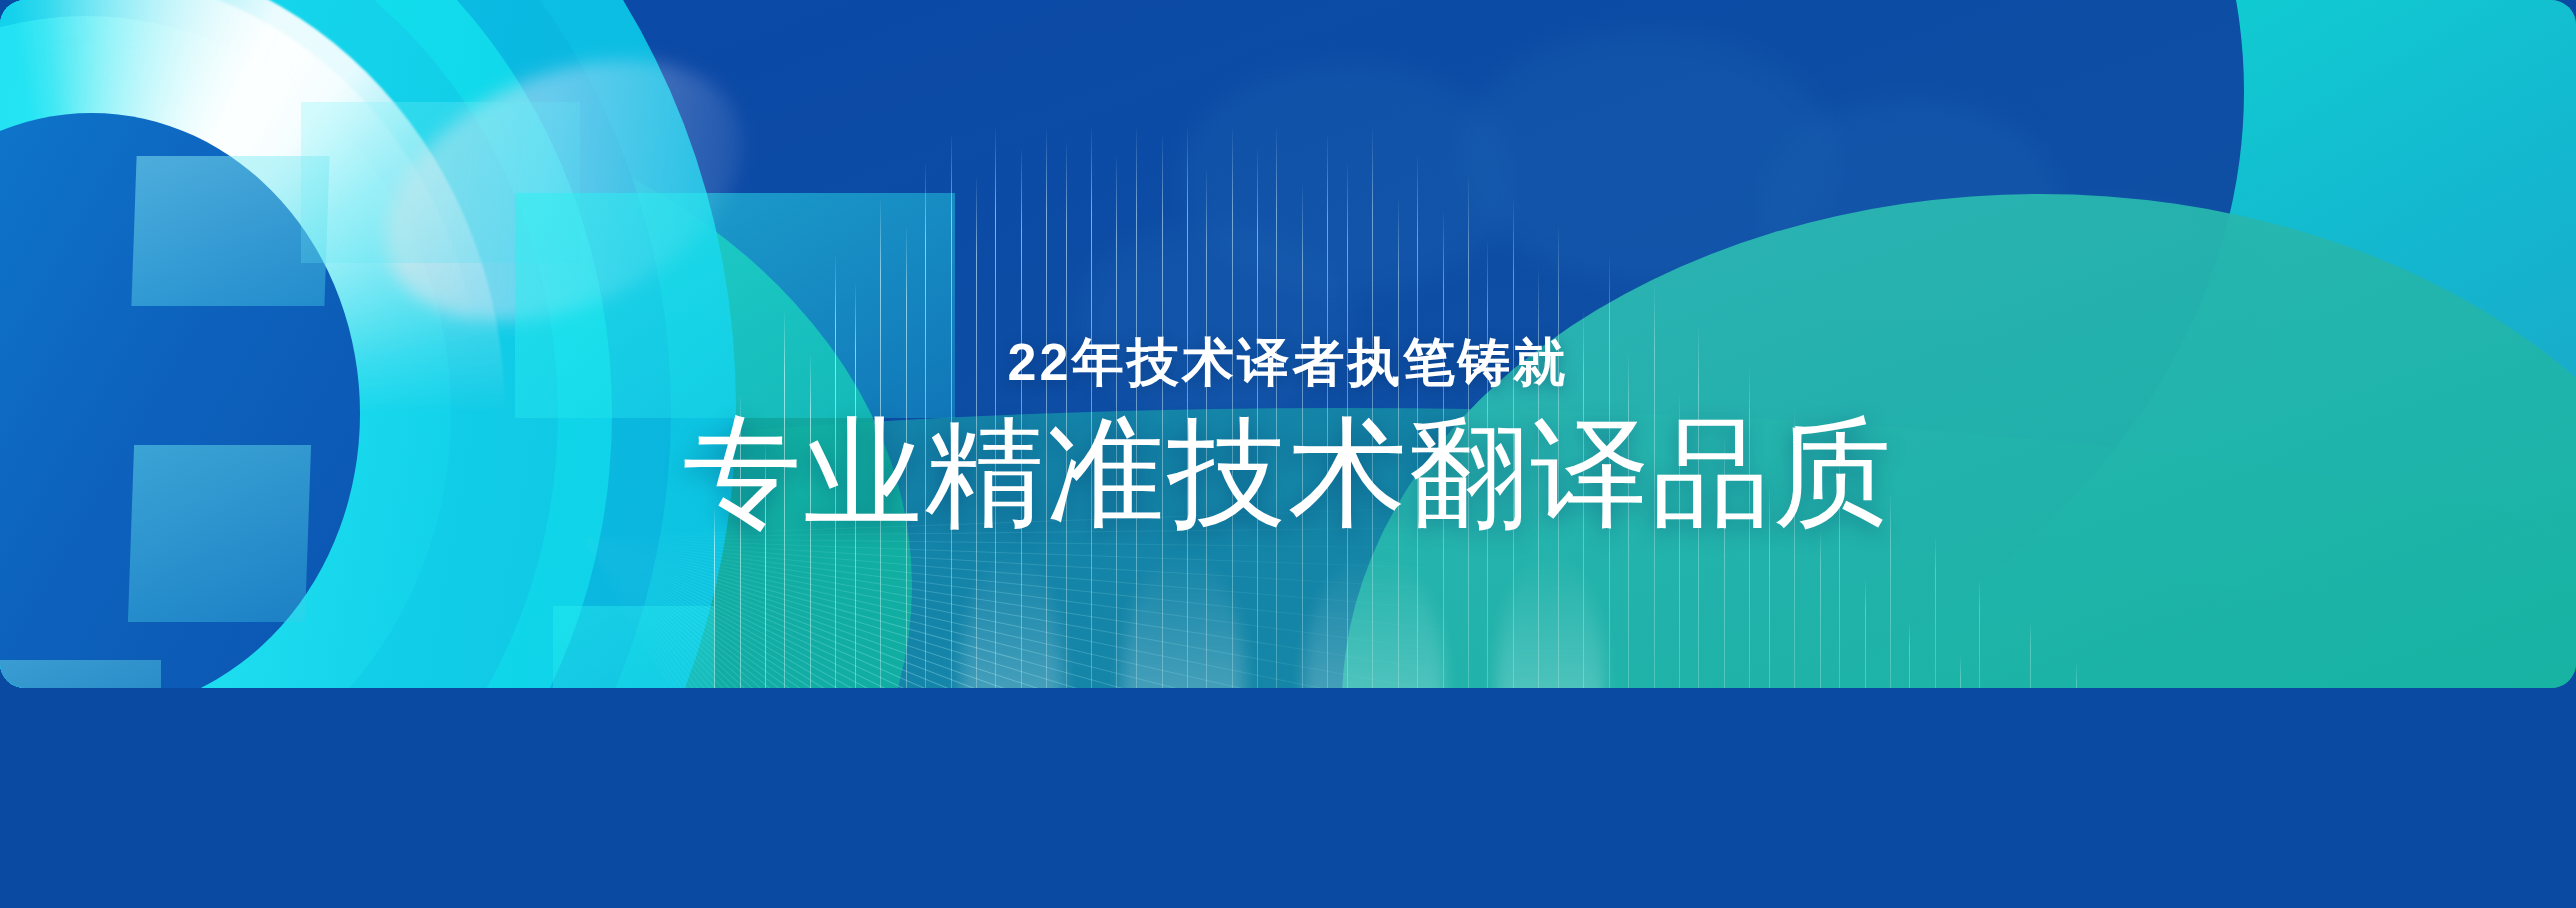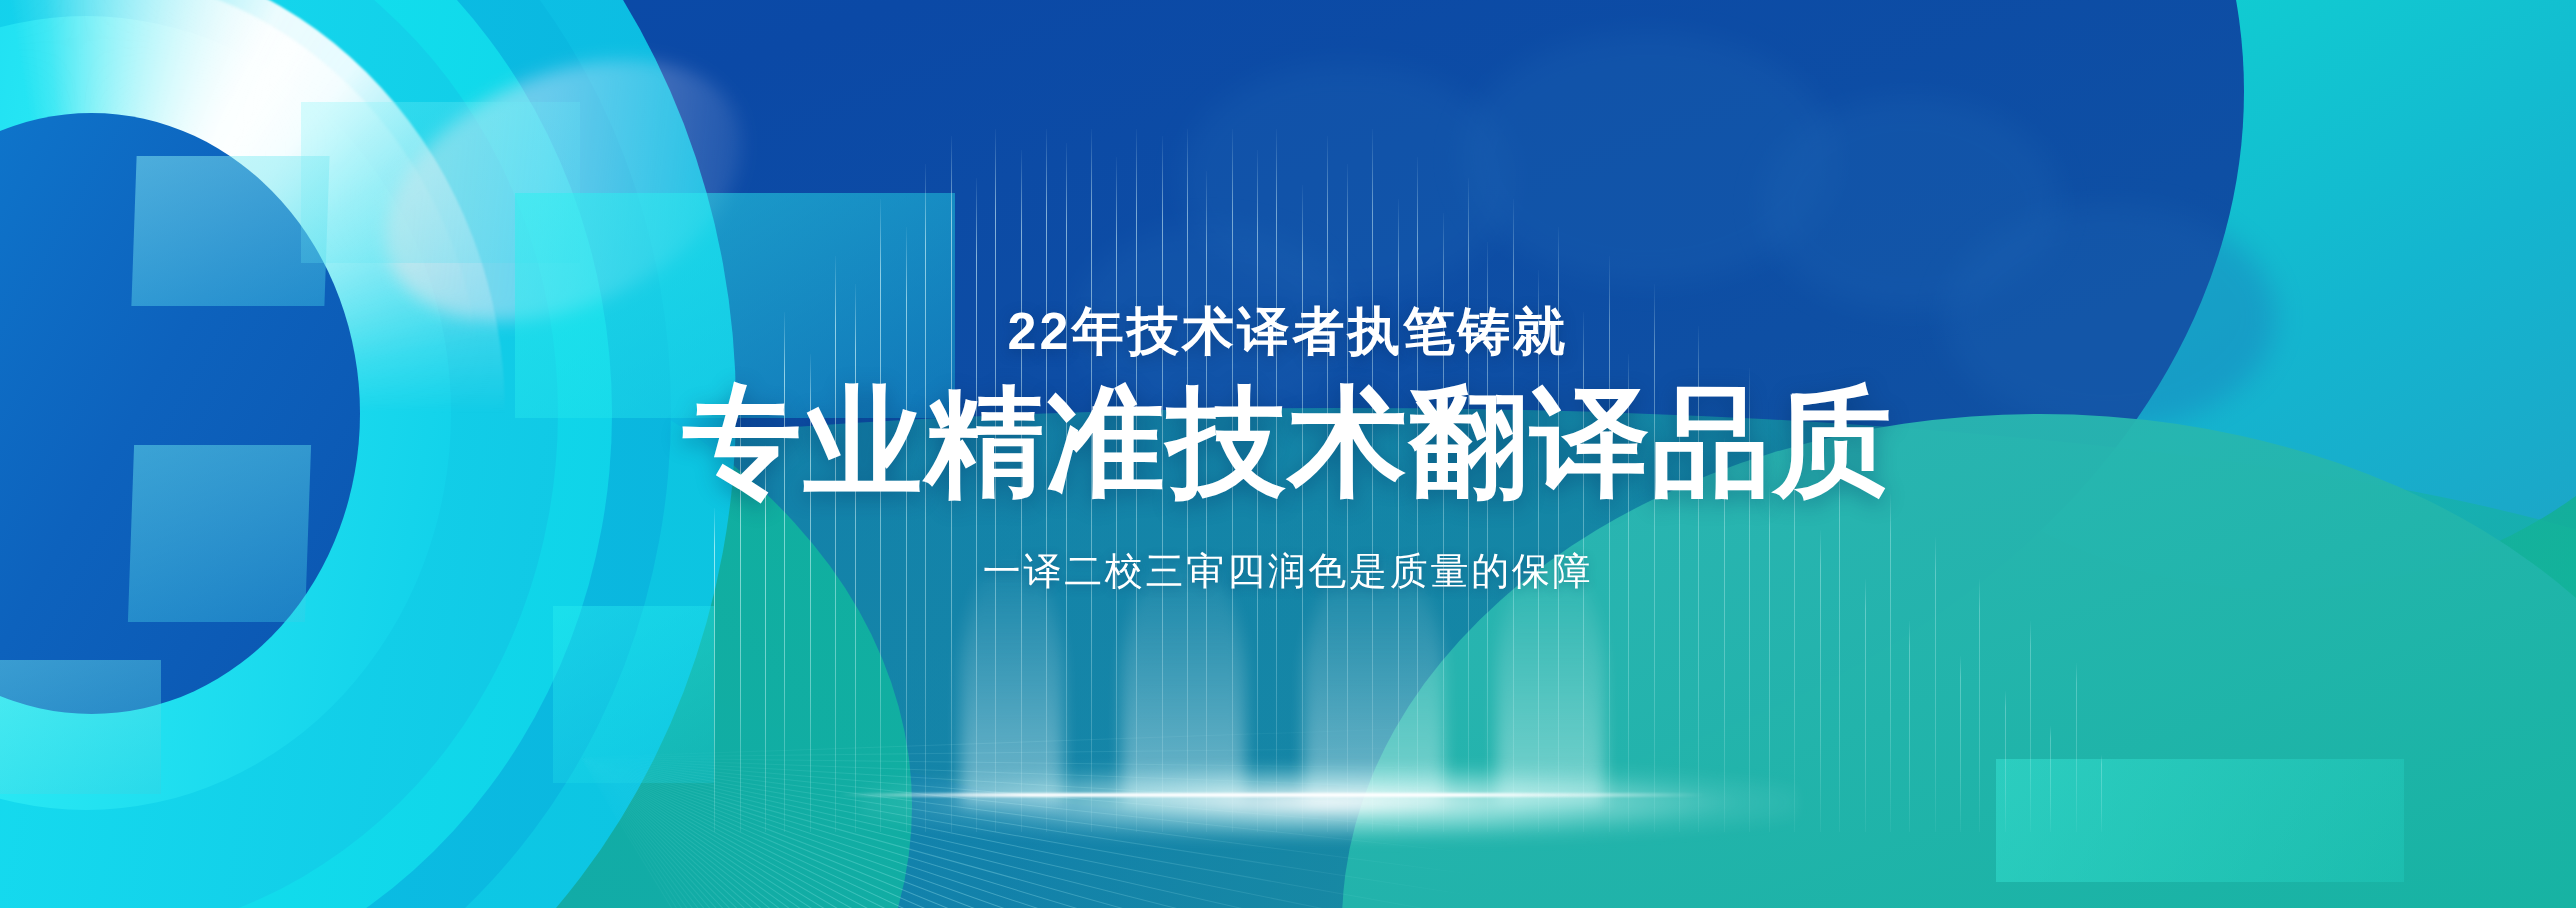--- a/index.html
+++ b/index.html
@@ -1,34 +1,35 @@
 <!DOCTYPE html>
 <html style="font-size:8.6px"><head>
 <meta charset="utf-8">
 <style>
   * { margin:0; padding:0; box-sizing:border-box; }
   html, body { width:2576px; height:908px; overflow:hidden; background:#0b4aa2; }
   body { font-family:"Liberation Sans","DejaVu Sans",sans-serif; }
 
   .banner{
-    position:relative; width:2576px; height:908px; overflow:hidden;
+    position:relative; width:2576px; height:688px; overflow:hidden;
     background:
       radial-gradient(120% 150% at 86% 2%, rgba(10,205,205,.00) 0%, rgba(10,205,205,0) 100%),
       linear-gradient(118deg,
         #05b9c9 0%,
         #0aa7ce 9%,
         #0b86c9 17%,
         #0a64ba 26%,
         #0a50ae 36%,
         #0a49a8 48%,
         #15569e 59%,
         #1a6f91 70%,
         #1f9ca6 80%,
         #15ad9f 90%,
         #10b394 100%);
+    border-radius: 25px;
   }
 
   
   .blob-tr{
     position:absolute; right:-193px; top:-333px; width:977px; height:923px;
     border-radius:50%;
     background:linear-gradient(150deg,#0ce2d6 0%,#10cfd2 35%,#14b5cf 65%,#1f9fc4 100%);
     filter:blur(0.5px);
   }
   .blob-br{
@@ -163,21 +164,21 @@
   .text-wrap{
     position:absolute; left:0; top:0; width:2576px; height:908px;
     display:flex; flex-direction:column; align-items:center; justify-content:center;
     text-align:center; color:#fff;
   }
   .eyebrow{
     font-size:52px; font-weight:700; letter-spacing:3.2px; line-height:1;
     margin-bottom:23.6px; text-shadow:0 3.2px 14px rgba(0,40,90,.35);
   }
   .headline{
-    font-size:119px; font-weight:700; letter-spacing:2.1px; line-height:1.03;
+    font-size:119px; font-weight:400; letter-spacing:2.1px; line-height:1.03;
     text-shadow:0 5.4px 21.5px rgba(0,45,95,.40);
   }
   .subs{ margin-top:38px; }
   .subs div{
     font-size:38px; font-weight:400; letter-spacing:2.7px; line-height:1.62;
     text-shadow:0 2.1px 9.7px rgba(0,45,95,.35);
   }
 </style>
 </head>
 <body>
@@ -331,18 +332,17 @@
   <div class="beam" style="left:1122px;width:123px;"></div>
   <div class="beam" style="left:1304px;width:140px;"></div>
   <div class="beam" style="left:1497px;width:107px;"></div>
   <div class="streak"></div>
   <div class="streak-thin"></div>
 
   <div class="text-wrap">
     <div class="eyebrow">22年技术译者执笔铸就</div>
     <div class="headline">专业精准技术翻译品质</div>
     <div class="subs">
-      <div>一译二校三审四润色是质量的保障</div>
     </div>
   </div>
 
 </div>
 
 
 </body></html>

